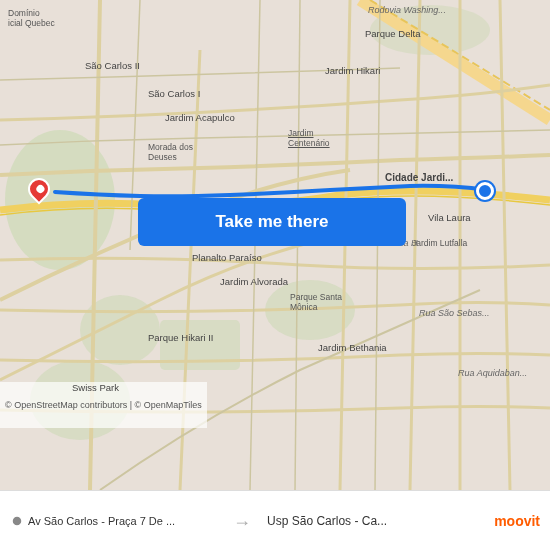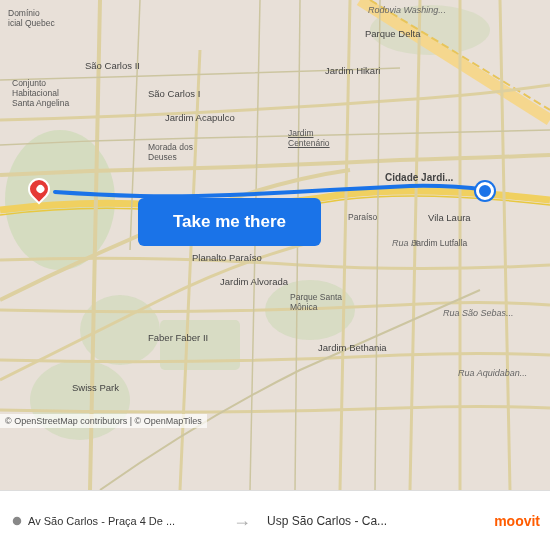--- a/index.html
+++ b/index.html
@@ -18,21 +18,21 @@
       position: absolute;
       top: 0; left: 0;
       width: 100%; height: 100%;
     }
 
     
     .action-button {
       position: absolute;
       top: 198px;
       left: 138px;
-      width: 183px;
+      width: 268px;
       height: 48px;
       background: #1a73e8;
       border: none;
       border-radius: 6px;
       color: white;
       font-size: 17px;
       font-weight: bold;
       cursor: pointer;
       z-index: 100;
       display: flex;
@@ -121,21 +121,21 @@
       font-weight: bold;
       color: #FF5C00;
     }
     .osm-credit {
       position: absolute;
       bottom: 62px;
       left: 0;
       background: rgba(255,255,255,0.7);
       font-size: 9px;
       color: #555;
-      padding: 2px 5px;
+      padding: 18px 5px;
     }
 
     .map-label {
       position: absolute;
       font-size: 9.5px;
       color: #444;
       font-family: Arial, sans-serif;
       white-space: nowrap;
       pointer-events: none;
       z-index: 5;
@@ -190,38 +190,37 @@
 
     <path d="M 0 300 Q 100 250 200 210 Q 280 180 350 170" stroke="#ddd0a0" stroke-width="4" fill="none"></path>
     <path d="M 0 380 Q 80 340 160 300 Q 240 260 320 240" stroke="#ddd0a0" stroke-width="3" fill="none"></path>
     <path d="M 100 490 Q 200 420 300 370 Q 390 330 480 290" stroke="#ccc5a0" stroke-width="2" fill="none"></path>
 
     <path d="M 487 190 Q 450 185 410 186 Q 370 188 330 190 Q 280 193 230 195 Q 180 197 140 196 Q 100 195 55 192" stroke="#1a73e8" stroke-width="4" fill="none" stroke-linecap="round"></path>
   </svg>
 
   <div class="map-label small" style="top:8px;left:8px;">Domínio<br>icial Quebec</div>
   <div class="map-label" style="top:60px;left:85px;">São Carlos II</div>
-  <div class="map-label small" style="top:78px;left:12px;">Conjunto<br>Habitacional<br>Santa Angelina</div>
   <div class="map-label" style="top:88px;left:148px;">São Carlos I</div>
   <div class="map-label road" style="top:5px;left:368px;">Rodovia Washing...</div>
   <div class="map-label" style="top:28px;left:365px;">Parque Delta</div>
   <div class="map-label" style="top:65px;left:325px;">Jardim Hikari</div>
   <div class="map-label" style="top:112px;left:165px;">Jardim Acapulco</div>
   <div class="map-label small" style="top:142px;left:148px;">Morada dos<br>Deuses</div>
   <div class="map-label small" style="top:128px;left:288px;text-decoration:underline;">Jardim<br>Centenário</div>
   <div class="map-label bold" style="top:172px;left:385px;">Cidade Jardi...</div>
   <div class="map-label" style="top:212px;left:428px;">Vila Laura</div>
   <div class="map-label small" style="top:212px;left:348px;">Paraíso</div>
   <div class="map-label small" style="top:238px;left:412px;">Jardim Lutfalla</div>
   <div class="map-label road" style="top:238px;left:392px;">Rua H</div>
   <div class="map-label" style="top:252px;left:192px;">Planalto Paraíso</div>
   <div class="map-label" style="top:276px;left:220px;">Jardim Alvorada</div>
   <div class="map-label small" style="top:292px;left:290px;">Parque Santa<br>Mônica</div>
-  <div class="map-label road" style="top:308px;left:443px;text-align:right;">Rua São Sebas...</div>
-  <div class="map-label" style="top:332px;left:148px;">Faber Faber II</div>
+  <div class="map-label road" style="top:308px;left:419px;text-align:right;">Rua São Sebas...</div>
+  <div class="map-label" style="top:332px;left:148px;">Parque Hikari II</div>
   <div class="map-label" style="top:342px;left:318px;">Jardim Bethania</div>
   <div class="map-label road" style="top:368px;left:458px;">Rua Aquidaban...</div>
   <div class="map-label" style="top:382px;left:72px;">Swiss Park</div>
 
   <div class="marker-origin">
     <div class="pin-body">
       <div class="pin-dot"></div>
     </div>
   </div>
 
@@ -231,18 +230,18 @@
 
   <div class="osm-credit">© OpenStreetMap contributors | © OpenMapTiles</div>
 
 </div>
 
 <div class="bottom-bar">
   <div class="bottom-bar-left">
     <svg width="14" height="14" viewBox="0 0 14 14">
       <circle cx="7" cy="7" r="5" fill="#888" stroke="white" stroke-width="1.5"></circle>
     </svg>
-    <span>Av São Carlos - Praça 4 De ...</span>
+    <span>Av São Carlos - Praça 7 De ...</span>
   </div>
   <div class="bottom-bar-arrow">→</div>
   <div class="bottom-bar-right">Usp São Carlos - Ca...</div>
   <div class="moovit-logo">moovit</div>
 </div>
 
 </body></html>

